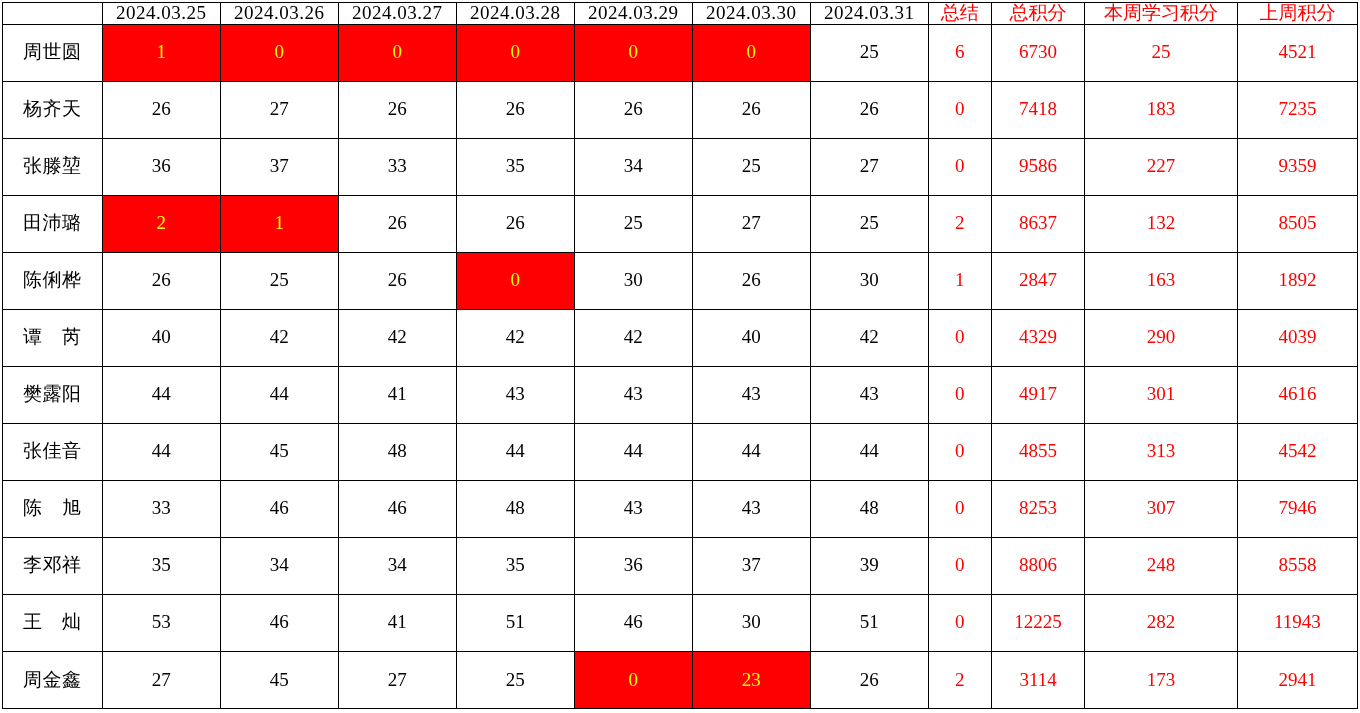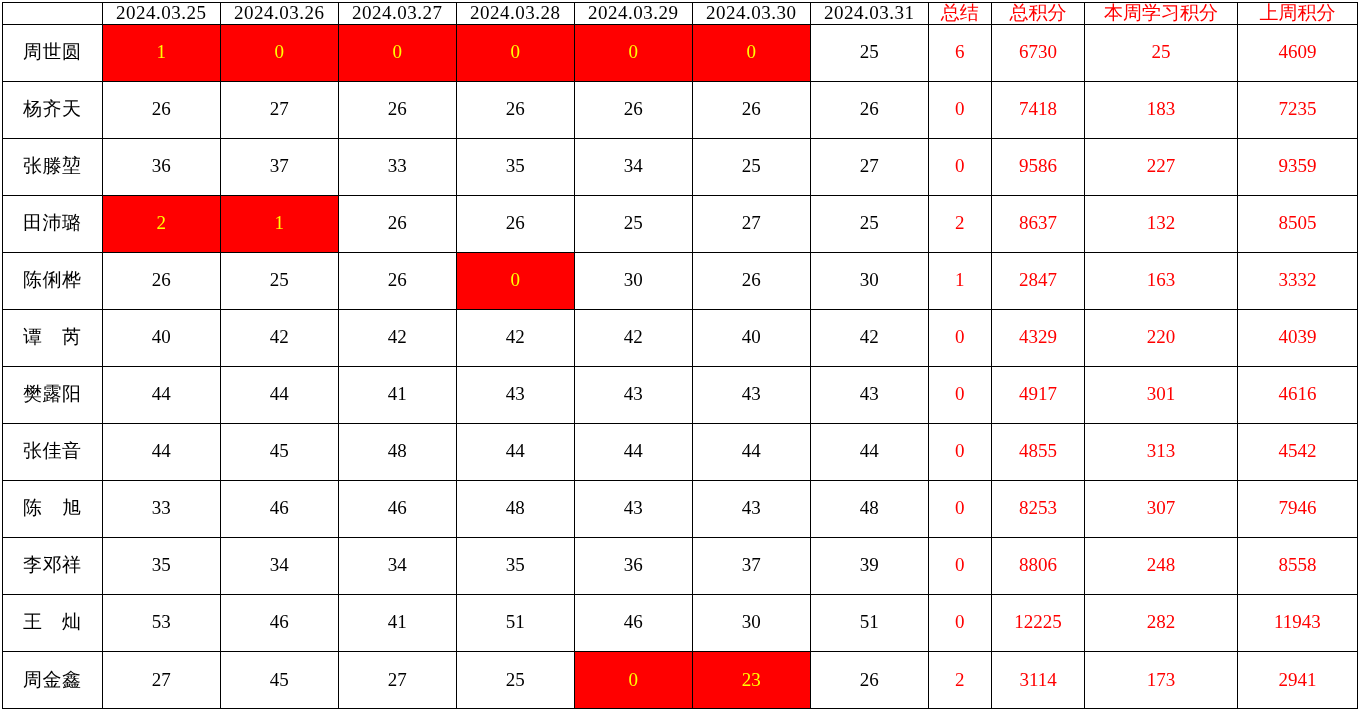--- a/index.html
+++ b/index.html
@@ -119,21 +119,21 @@
           <td class="num hl">1</td>
           <td class="num hl">0</td>
           <td class="num hl">0</td>
           <td class="num hl">0</td>
           <td class="num hl">0</td>
           <td class="num hl">0</td>
           <td class="num">25</td>
           <td class="red-text">6</td>
           <td class="red-text">6730</td>
           <td class="red-text">25</td>
-          <td class="red-text">4609</td>
+          <td class="red-text">4521</td>
         </tr>
         <tr>
           <td class="name-cell">杨齐天</td>
           <td class="num">26</td>
           <td class="num">27</td>
           <td class="num">26</td>
           <td class="num">26</td>
           <td class="num">26</td>
           <td class="num">26</td>
           <td class="num">26</td>
@@ -175,34 +175,34 @@
           <td class="num">26</td>
           <td class="num">25</td>
           <td class="num">26</td>
           <td class="num hl">0</td>
           <td class="num">30</td>
           <td class="num">26</td>
           <td class="num">30</td>
           <td class="red-text">1</td>
           <td class="red-text">2847</td>
           <td class="red-text">163</td>
-          <td class="red-text">3332</td>
+          <td class="red-text">1892</td>
         </tr>
         <tr>
           <td class="name-cell">谭　芮</td>
           <td class="num">40</td>
           <td class="num">42</td>
           <td class="num">42</td>
           <td class="num">42</td>
           <td class="num">42</td>
           <td class="num">40</td>
           <td class="num">42</td>
           <td class="red-text">0</td>
           <td class="red-text">4329</td>
-          <td class="red-text">220</td>
+          <td class="red-text">290</td>
           <td class="red-text">4039</td>
         </tr>
         <tr>
           <td class="name-cell">樊露阳</td>
           <td class="num">44</td>
           <td class="num">44</td>
           <td class="num">41</td>
           <td class="num">43</td>
           <td class="num">43</td>
           <td class="num">43</td>

